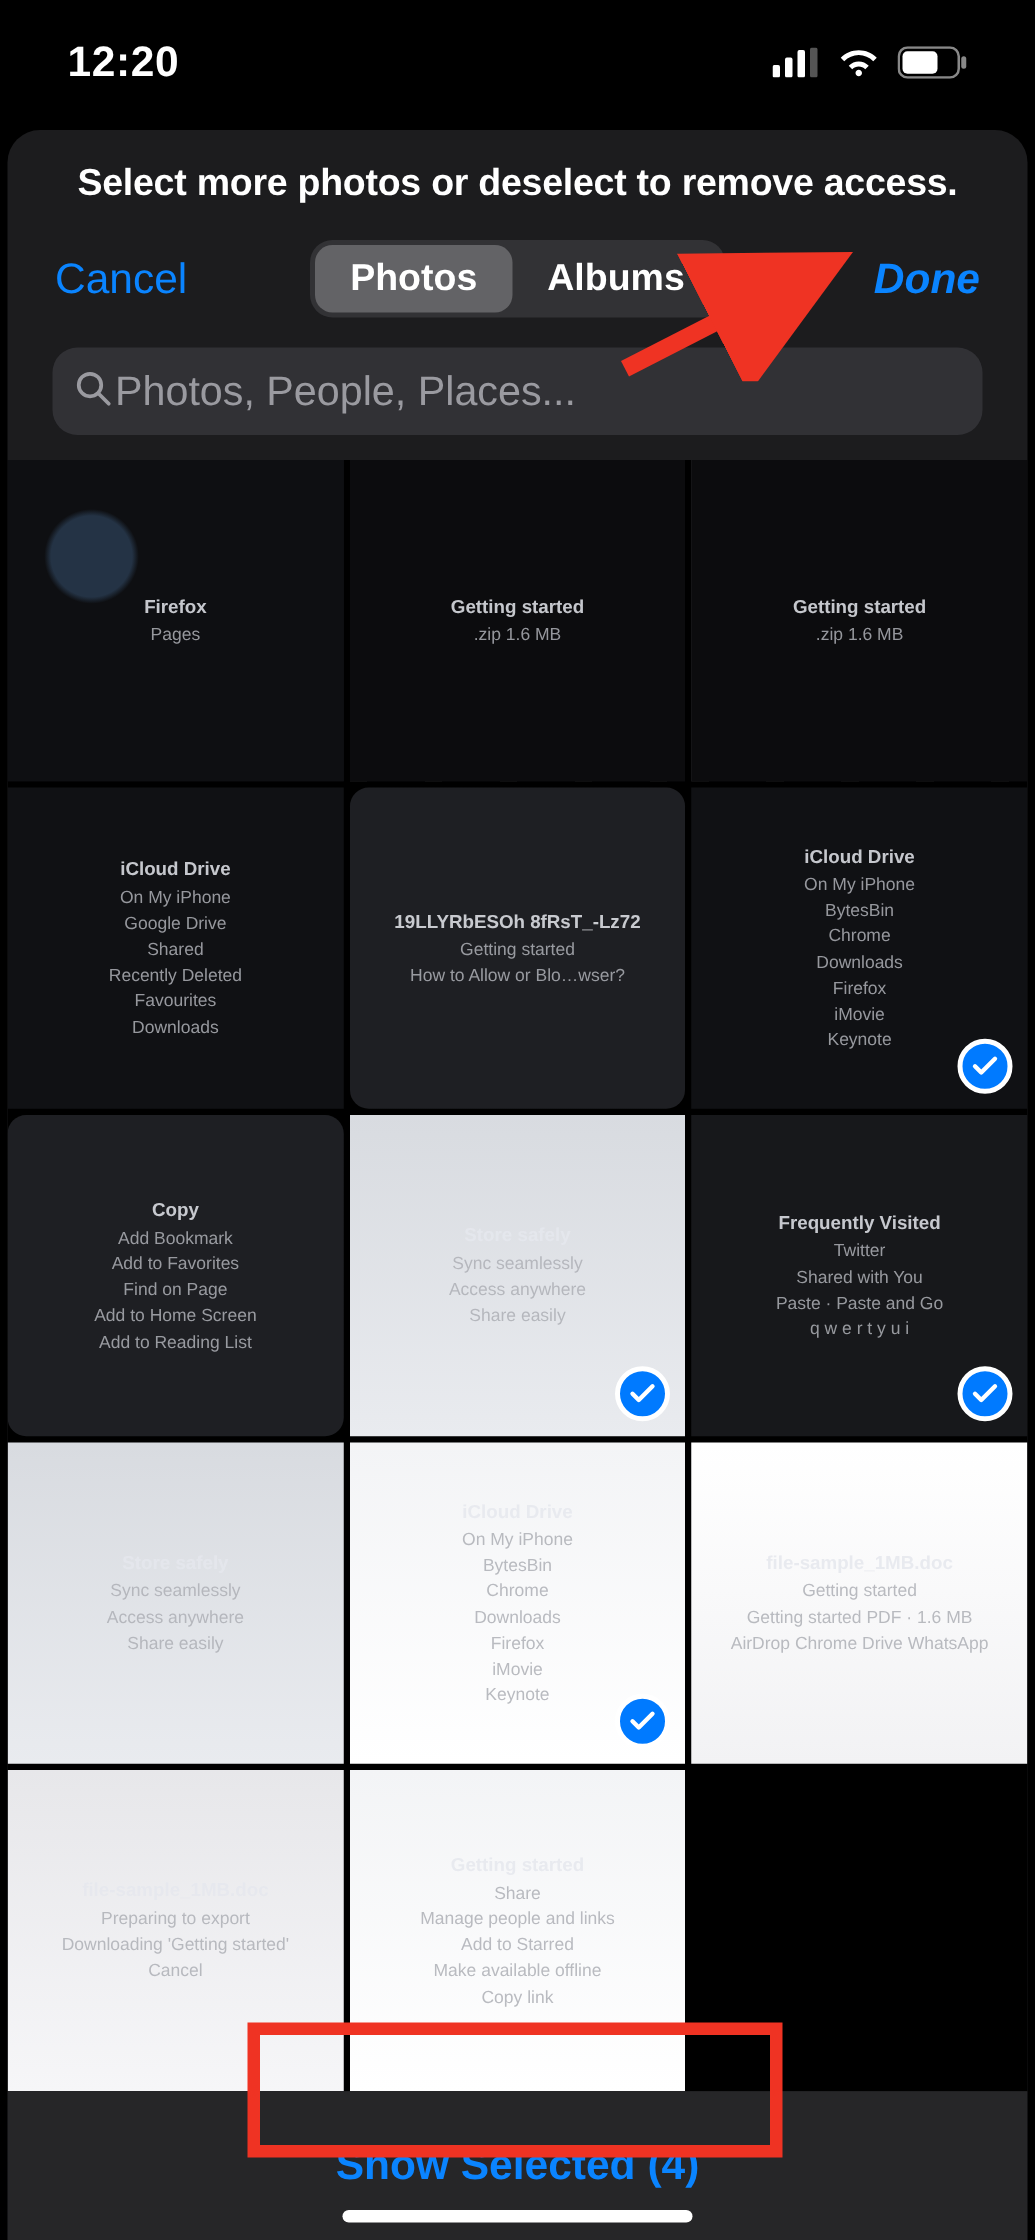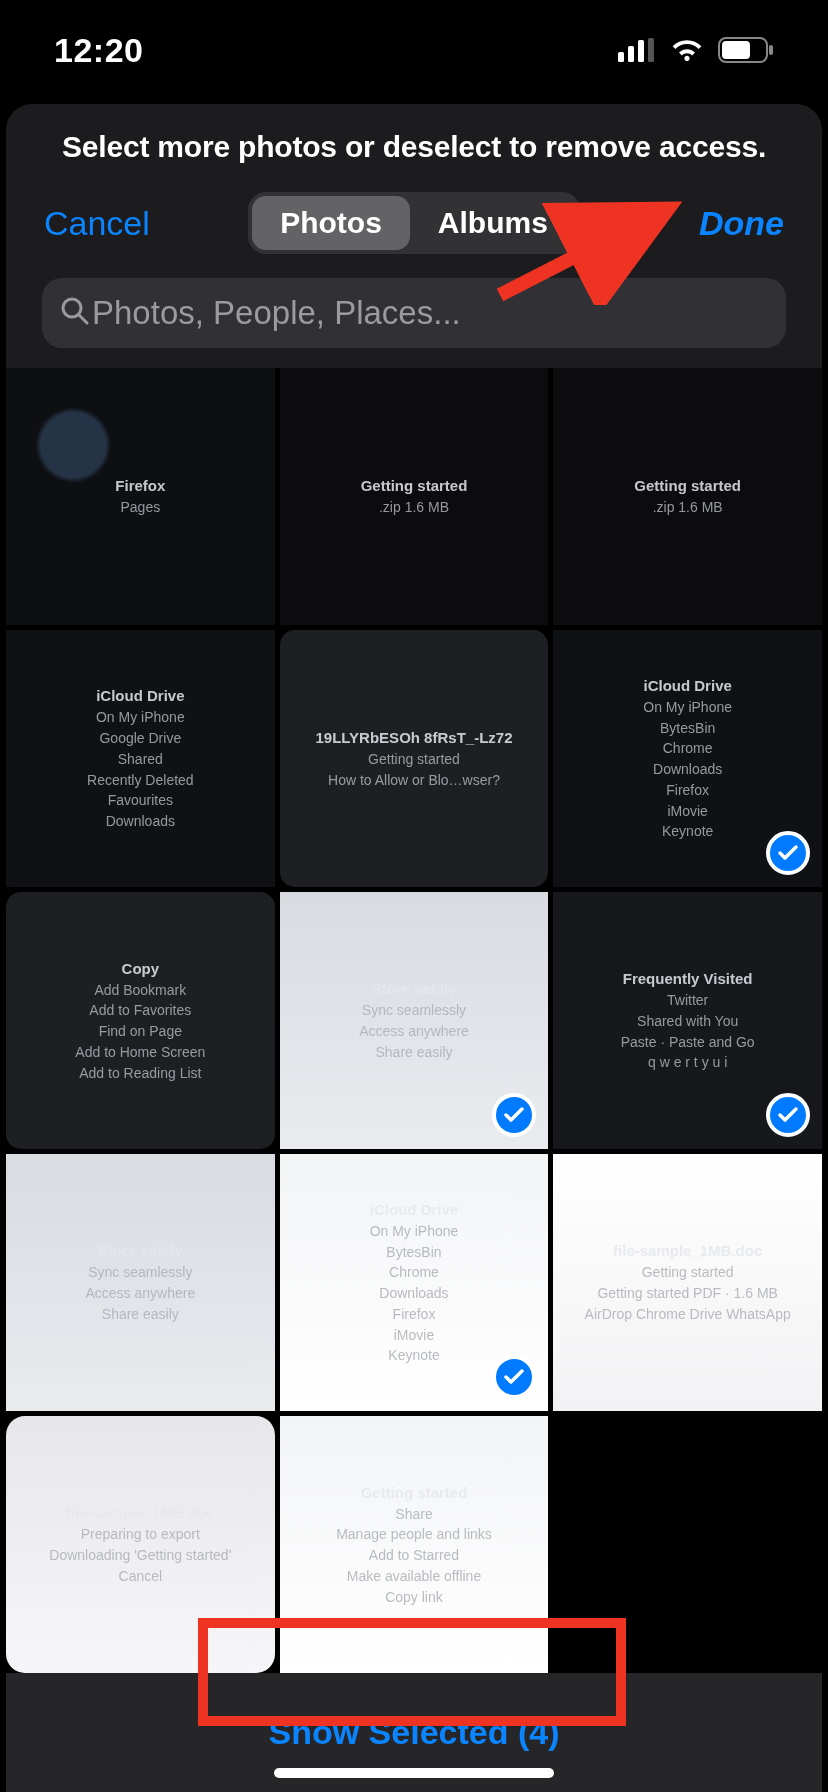--- a/index.html
+++ b/index.html
@@ -123,21 +123,21 @@
     background-size: cover;
     overflow: hidden;
   }
   
   .thumb[data-thumb-variant="dark-icons"]   { background: radial-gradient(circle at 25% 30%, #243345 0 12%, #0e0f12 14%), #0e0f12; }
   .thumb[data-thumb-variant="zip-files"]    { background: linear-gradient(#0c0c0e,#0c0c0e),repeating-linear-gradient(90deg,#3a3a3d 0 14px,#0c0c0e 14px 60px); }
   .thumb[data-thumb-variant="sidebar-list"] { background: linear-gradient(#101114,#101114); }
   .thumb[data-thumb-variant="menu-popup"]   { background: linear-gradient(#1e1f23,#1e1f23); border-radius: 15px; }
   .thumb[data-thumb-variant="light-cards"]  { background: linear-gradient(#d8dbe0,#e9ebef); }
   .thumb[data-thumb-variant="light-list"]   { background: linear-gradient(#f3f4f6,#ffffff); }
-  .thumb[data-thumb-variant="light-dialog"] { background: linear-gradient(#e7e7ea,#f6f6f8); border-radius: 19px; }
+  .thumb[data-thumb-variant="light-dialog"] { background: linear-gradient(#e7e7ea,#f6f6f8); }
   .thumb[data-thumb-variant="light-files"]  { background: linear-gradient(#ffffff,#f2f2f4); }
   .thumb[data-thumb-variant="dark-tabs"]    { background: linear-gradient(#17181b,#17181b); }
   .thumb[data-thumb-variant="pdf-file"]     { background: radial-gradient(circle at 20% 28%, #ff4d3a 0 10%, #121214 11%), #121214; }
 
   .thumb .hint {
     position:absolute; inset:0;
     display:flex; flex-direction:column;
     justify-content:center; align-items:center;
     gap:4px;
     font-size: 14px;

